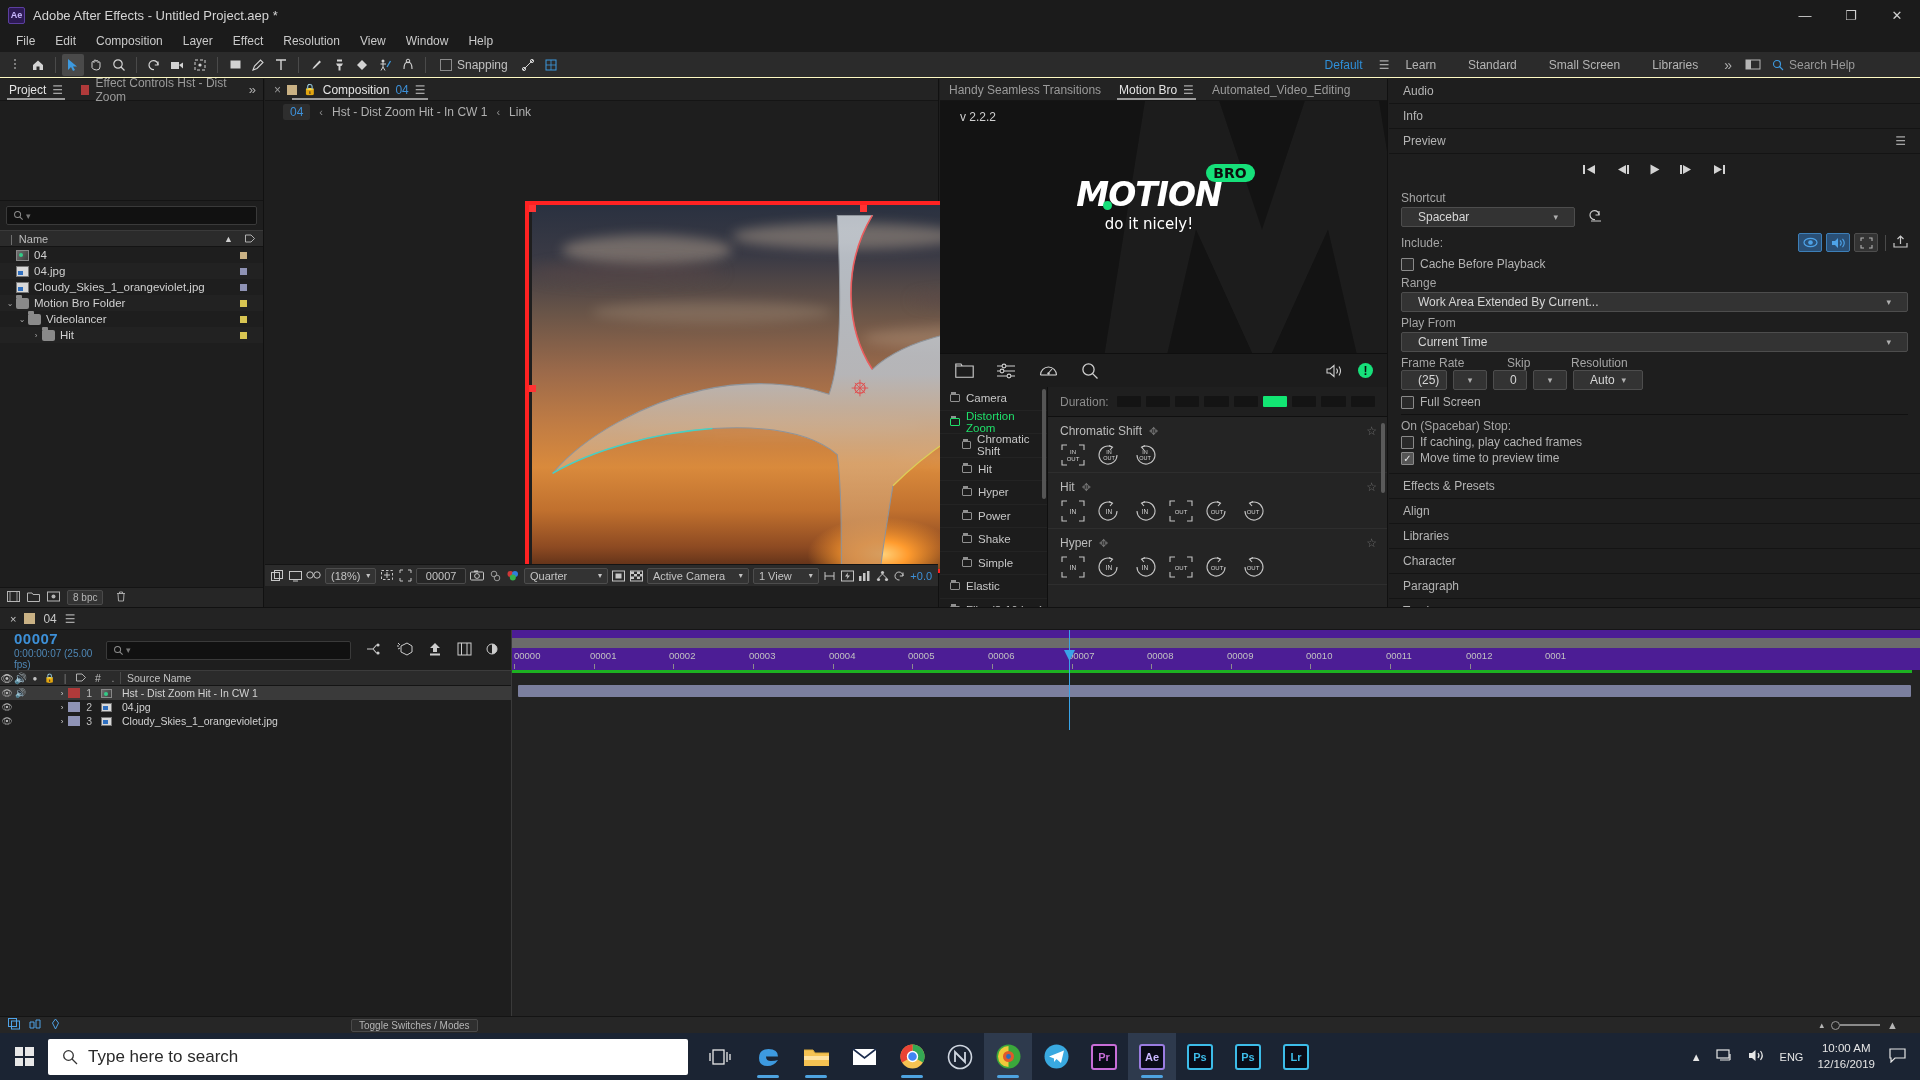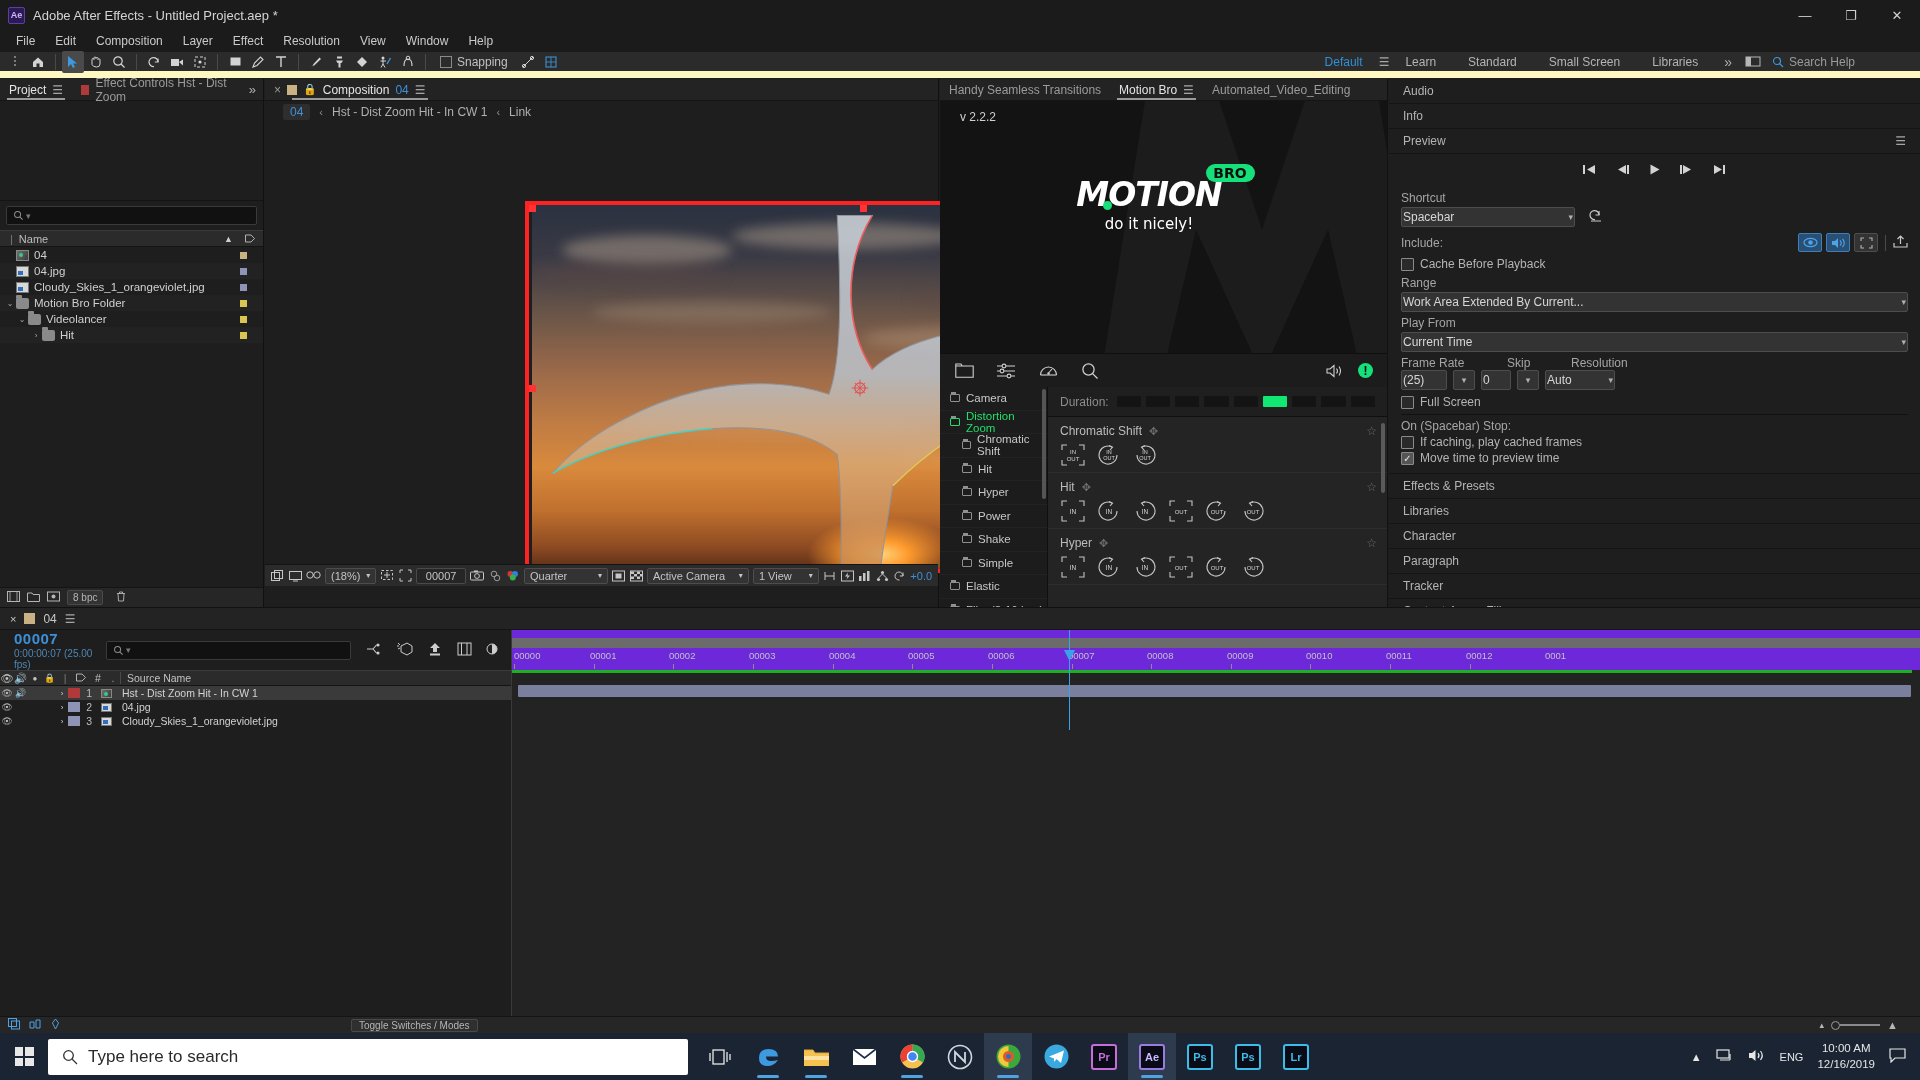--- a/index.html
+++ b/index.html
@@ -32,21 +32,21 @@
   
   .menubar {
     position: absolute; top: 30px; left: 0; width: 1920px; height: 22px;
     background: #1b1b1b; display: flex; align-items: center; padding-left: 6px;
   }
   .menu-item { padding: 2px 10px; font-size: 12px; color: #cacaca; }
 
   
   .toolbar {
     position: absolute; top: 52px; left: 0; width: 1920px; height: 26px;
-    background: #2b2b2b; border-bottom: 7px solid #fef9c3;
+    background: #2b2b2b; border-bottom: 1px solid #fef9c3;
     display: flex; align-items: center; padding-left: 4px; gap: 1px;
   }
   .tbtn { width: 22px; height: 22px; display: flex; align-items: center; justify-content: center;
           color: #d3d3d3; border-radius: 2px; }
   .tbtn.active { background: #4a4a4a; }
   .tbtn svg { display: block; }
   .tsep { width: 1px; height: 16px; background: #4a4a4a; margin: 0 5px; }
   .snapping { display: flex; align-items: center; gap: 5px; margin-left: 8px; font-size: 12px; color: #c0c0c0; }
   .snapbox { width: 12px; height: 12px; border: 1px solid #8a8a8a; background: #2b2b2b; }
 
@@ -220,21 +220,21 @@
     background: #1e1e1e;
   }
   .rp-head { height: 25px; display: flex; align-items: center; padding: 0 14px;
              border-bottom: 1px solid #141414; font-size: 12px; color: #b4b4b4; }
   .rp-head .ham { margin-left: auto; }
   .prev-body { padding: 4px 12px 6px 12px; border-bottom: 1px solid #141414; }
   .prev-transport { display: flex; justify-content: center; gap: 18px; padding: 5px 0 8px 0; color: #d3d3d3; }
   .rp-label { font-size: 12px; color: #a5a5a5; margin: 4px 0 2px 0; }
   .rp-select {
     height: 20px; background: #333; border: 1px solid #4d4d4d; border-radius: 2px;
-    display: flex; align-items: center; padding: 0 1px; font-size: 12px; color: #d6d6d6;
+    display: flex; align-items: center; padding: 0 16px; font-size: 12px; color: #d6d6d6;
   }
   .rp-select .chev { margin-left: auto; font-size: 9px; color: #b0b0b0; }
   .rp-row { display: flex; align-items: center; gap: 6px; }
   .rp-check { display: flex; align-items: center; gap: 6px; font-size: 12px; color: #b4b4b4; margin: 5px 0; }
   .cbox { width: 13px; height: 13px; border: 1px solid #8a8a8a; background: #2a2a2a; border-radius: 1px;
           display: flex; align-items: center; justify-content: center; }
   .cbox.on { background: #555; color: #e8e8e8; font-size: 10px; }
   .inc-btn { width: 24px; height: 19px; background: #333; border: 1px solid #4d4d4d; border-radius: 2px;
              display: flex; align-items: center; justify-content: center; }
   .inc-btn.on { background: #2a4f75; border-color: #3d7fb8; }
@@ -266,21 +266,21 @@
   .eye { width: 14px; text-align: center; color: #bdbdbd; font-size: 9px; }
   .lbl-sw { width: 12px; height: 10px; }
   .lnum { width: 16px; text-align: right; padding-right: 4px; color: #bfbfbf; }
   .srcname { flex: 1; display: flex; align-items: center; gap: 5px; padding-left: 5px; }
   .parentsel { width: 84px; height: 12px; background: #2f2f2f; border: 1px solid #4a4a4a; border-radius: 2px;
                display: flex; align-items: center; padding: 0 4px; font-size: 10px; color: #cfcfcf; }
   .parentsel .chev { margin-left: auto; font-size: 7px; }
 
   .tl-graph { position: absolute; left: 511px; top: 22px; right: 0; bottom: 17px; background: #232323;
               border-left: 1px solid #3a3a3a; }
-  .ruler { position: relative; height: 40px; background: #6d28d9; }
+  .ruler { position: relative; height: 40px; background: #4c1d95; }
   .ruler-bar { position: absolute; top: 8px; left: 0; right: 0; height: 10px; background: #6b6b6b; }
   .tick { position: absolute; top: 20px; font-size: 9.5px; color: #c2c2c2; }
   .tickmark { position: absolute; top: 34px; width: 1px; height: 5px; background: #8d8d8d; }
   .tl-rows { position: relative; }
   .greenbar { position: absolute; left: 0; right: 8px; top: 0; height: 3px; background: #1db121; }
   .grow { height: 14px; position: relative; }
   .gbar { position: absolute; height: 12px; top: 1px; border-radius: 1px; }
   .gbar.red { background: #a34b4b; }
   .gbar.purple { background: #7b7f9e; }
   .gbar.gray { background: #4d4d4d; }
@@ -1160,20 +1160,23 @@
       </div>
       <div class="rp-check" style="margin:2px 0">
         <span class="cbox on">✓</span>
         <span>Move time to preview time</span>
       </div>
     </div>
     <div class="rp-item">
         <span>Effects &amp; Presets</span>
       </div>
     <div class="rp-item">
+        <span>Align</span>
+      </div>
+    <div class="rp-item">
         <span>Libraries</span>
       </div>
     <div class="rp-item">
         <span>Character</span>
       </div>
     <div class="rp-item">
         <span>Paragraph</span>
       </div>
     <div class="rp-item">
         <span>Tracker</span>

